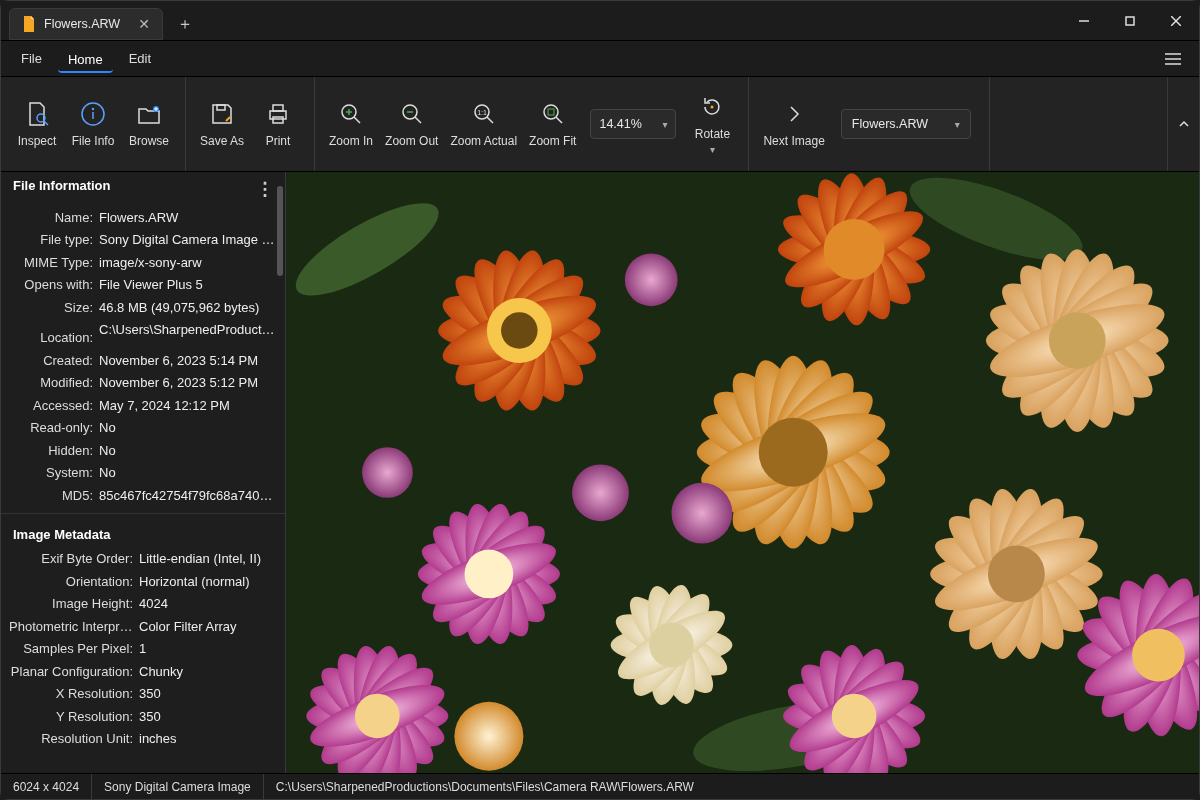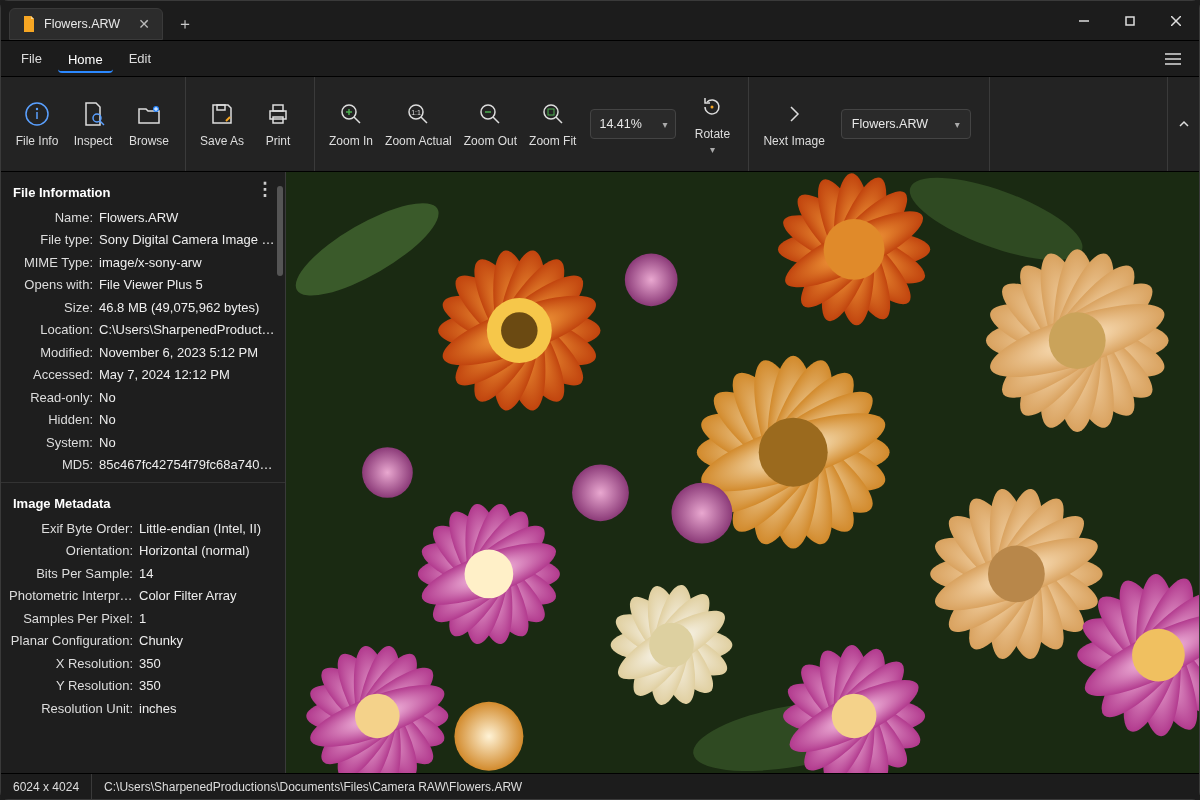--- a/index.html
+++ b/index.html
@@ -28,21 +28,21 @@
   .tbutton .ico { height: 28px; display: flex; align-items: center; justify-content: center; }
   .tbutton .lbl { text-align: center; line-height: 1.2; white-space: nowrap; }
   .tbutton .lbl.two { white-space: normal; width: 56px; }
   .tbutton .chev { margin-top: -4px; font-size: 10px; color: #aaa; }
   .zoomselect { height: 30px; min-width: 86px; margin: 0 8px; padding: 0 8px; display: flex; align-items: center; justify-content: space-between; background: #2a2a2a; border: 1px solid #444; border-radius: 4px; font-size: 12.5px; }
   .fileselect { height: 30px; min-width: 130px; margin: 0 10px; padding: 0 10px; display: flex; align-items: center; justify-content: space-between; background: #2a2a2a; border: 1px solid #444; border-radius: 4px; font-size: 12.5px; }
   .ribbon-collapse { width: 32px; display: flex; align-items: center; justify-content: center; color: #bbb; border-left: 1px solid #3a3a3a; }
   
   .main { flex: 1; display: flex; min-height: 0; background: #1e1e1e; }
   .sidebar { width: 285px; display: flex; flex-direction: column; border-right: 1px solid #3a3a3a; background: #1e1e1e; overflow: hidden; position: relative; }
-  .side-head { display: flex; align-items: flex-end; justify-content: space-between; padding: 6px 6px 6px 12px; font-weight: 600; font-size: 13px; color: #fff; }
+  .side-head { display: flex; align-items: flex-start; justify-content: space-between; padding: 6px 6px 6px 12px; font-weight: 600; font-size: 13px; color: #fff; }
   .side-head .dots { font-size: 18px; color: #ccc; letter-spacing: 1px; margin-right: 4px; }
   .kv { display: flex; font-size: 13px; padding: 1.5px 8px; line-height: 1.5; }
   .kv .k { width: 120px; min-width: 120px; text-align: right; color: #ddd; padding-right: 6px; white-space: nowrap; overflow: hidden; text-overflow: ellipsis; }
   .kv .v { flex: 1; color: #eee; white-space: nowrap; overflow: hidden; text-overflow: ellipsis; }
   .side-scrollbar { position: absolute; top: 14px; right: 2px; width: 6px; height: 90px; background: #555; border-radius: 3px; }
   .section-gap { height: 6px; border-top: 1px solid #333; margin: 6px 0 2px; }
   
   .viewer { flex: 1; position: relative; background: #111; overflow: hidden; }
   .viewer svg { width: 100%; height: 100%; display: block; }
   
@@ -103,36 +103,36 @@
           <line x1="0" y1="11" x2="16" y2="11" class="iline"></line>
         </svg>
     </div>
   </div>
 
   <div class="toolbar">
     <div class="tgroup">
       <div class="tbutton">
         <span class="ico">
             <svg width="26" height="26" viewBox="0 0 26 26">
+              <path d="M6 2h10l4 4v18H6z" class="iline"></path>
+              <circle cx="17" cy="17" r="4" class="iline iblue"></circle>
+              <line x1="20" y1="20" x2="24" y2="24" class="iline iblue"></line>
+            </svg>
+          </span>
+        <span class="lbl">Inspect</span>
+      </div>
+      <div class="tbutton">
+        <span class="ico">
+            <svg width="26" height="26" viewBox="0 0 26 26">
               <circle cx="13" cy="13" r="11" class="iline iblue"></circle>
               <circle cx="13" cy="8" r="1.2" fill="#5aa0ff"></circle>
               <line x1="13" y1="11" x2="13" y2="18" class="iline iblue"></line>
             </svg>
           </span>
         <span class="lbl">File Info</span>
-      </div>
-      <div class="tbutton">
-        <span class="ico">
-            <svg width="26" height="26" viewBox="0 0 26 26">
-              <path d="M6 2h10l4 4v18H6z" class="iline"></path>
-              <circle cx="17" cy="17" r="4" class="iline iblue"></circle>
-              <line x1="20" y1="20" x2="24" y2="24" class="iline iblue"></line>
-            </svg>
-          </span>
-        <span class="lbl">Inspect</span>
       </div>
       <div class="tbutton">
         <span class="ico">
             <svg width="26" height="26" viewBox="0 0 26 26">
               <path d="M3 8h7l2 2h11v12H3z" class="iline"></path>
               <circle cx="20" cy="8" r="3" fill="#2b88ff"></circle>
               <path d="M20 6v4M18 8h4" stroke="#fff" stroke-width="1"></path>
             </svg>
           </span>
         <span class="lbl">Browse</span>
@@ -170,34 +170,34 @@
               <line x1="11" y1="8" x2="11" y2="14" stroke="#4caf50" stroke-width="1.5"></line>
             </svg>
           </span>
         <span class="lbl">Zoom In</span>
       </div>
       <div class="tbutton">
         <span class="ico">
             <svg width="26" height="26" viewBox="0 0 26 26">
               <circle cx="11" cy="11" r="7" class="iline"></circle>
               <line x1="16" y1="16" x2="22" y2="22" class="iline"></line>
-              <text x="11" y="14" font-size="7" text-anchor="middle" fill="#ddd">1:1</text>
-            </svg>
-          </span>
-        <span class="lbl">Zoom Actual</span>
+              <line x1="8" y1="11" x2="14" y2="11" stroke="#4caf50" stroke-width="1.5"></line>
+            </svg>
+          </span>
+        <span class="lbl">Zoom Out</span>
       </div>
       <div class="tbutton">
         <span class="ico">
             <svg width="26" height="26" viewBox="0 0 26 26">
               <circle cx="11" cy="11" r="7" class="iline"></circle>
               <line x1="16" y1="16" x2="22" y2="22" class="iline"></line>
-              <line x1="8" y1="11" x2="14" y2="11" stroke="#4caf50" stroke-width="1.5"></line>
-            </svg>
-          </span>
-        <span class="lbl">Zoom Out</span>
+              <text x="11" y="14" font-size="7" text-anchor="middle" fill="#ddd">1:1</text>
+            </svg>
+          </span>
+        <span class="lbl">Zoom Actual</span>
       </div>
       <div class="tbutton">
         <span class="ico">
             <svg width="26" height="26" viewBox="0 0 26 26">
               <circle cx="11" cy="11" r="7" class="iline"></circle>
               <line x1="16" y1="16" x2="22" y2="22" class="iline"></line>
               <rect x="8" y="8" width="6" height="6" stroke="#4caf50" fill="none"></rect>
             </svg>
           </span>
         <span class="lbl">Zoom Fit</span>
@@ -262,22 +262,26 @@
           </div>
           <div class="kv">
             <div class="k" style="width: 90px; min-width: 90px;">Opens with:</div>
             <div class="v">File Viewer Plus 5</div>
           </div>
           <div class="kv">
             <div class="k" style="width: 90px; min-width: 90px;">Size:</div>
             <div class="v">46.8 MB (49,075,962 bytes)</div>
           </div>
           <div class="kv">
-            <div class="k" style="width: 90px; min-width: 90px;">Location:</div>
+            <div class="k" style="width: 90px; min-width: 90px; margin-top: 8px;">Location:</div>
             <div class="v">C:\Users\SharpenedProduction...</div>
+          </div>
+          <div class="kv">
+            <div class="k" style="width: 90px; min-width: 90px;">Created:</div>
+            <div class="v">November 6, 2023 5:14 PM</div>
           </div>
           <div class="kv">
             <div class="k" style="width: 90px; min-width: 90px;">Modified:</div>
             <div class="v">November 6, 2023 5:12 PM</div>
           </div>
           <div class="kv">
             <div class="k" style="width: 90px; min-width: 90px;">Accessed:</div>
             <div class="v">May 7, 2024 12:12 PM</div>
           </div>
           <div class="kv">
@@ -304,22 +308,22 @@
       <div id="image-meta-list">
           <div class="kv">
             <div class="k" style="width: 130px; min-width: 130px;">Exif Byte Order:</div>
             <div class="v">Little-endian (Intel, II)</div>
           </div>
           <div class="kv">
             <div class="k" style="width: 130px; min-width: 130px;">Orientation:</div>
             <div class="v">Horizontal (normal)</div>
           </div>
           <div class="kv">
-            <div class="k" style="width: 130px; min-width: 130px;">Bits Per Sample:</div>
-            <div class="v">14</div>
+            <div class="k" style="width: 130px; min-width: 130px;">Image Height:</div>
+            <div class="v">4024</div>
           </div>
           <div class="kv">
             <div class="k" style="width: 130px; min-width: 130px;">Photometric Interpreta...</div>
             <div class="v">Color Filter Array</div>
           </div>
           <div class="kv">
             <div class="k" style="width: 130px; min-width: 130px;">Samples Per Pixel:</div>
             <div class="v">1</div>
           </div>
           <div class="kv">
@@ -519,16 +523,17 @@
         <circle cx="310" cy="320" r="28" fill="url(#bud)"></circle>
         <circle cx="410" cy="340" r="30" fill="url(#bud)"></circle>
         <circle cx="100" cy="300" r="25" fill="url(#bud)"></circle>
         <circle cx="200" cy="560" r="34" fill="url(#g4)"></circle>
       </svg>
     </div>
   </div>
 
   <div class="statusbar">
     <div class="cell">6024 x 4024</div>
+    <div class="cell">Sony Digital Camera Image</div>
     <div class="cell" style="border-right:none">C:\Users\SharpenedProductions\Documents\Files\Camera RAW\Flowers.ARW</div>
   </div>
 
 </div>
 
 </body></html>

